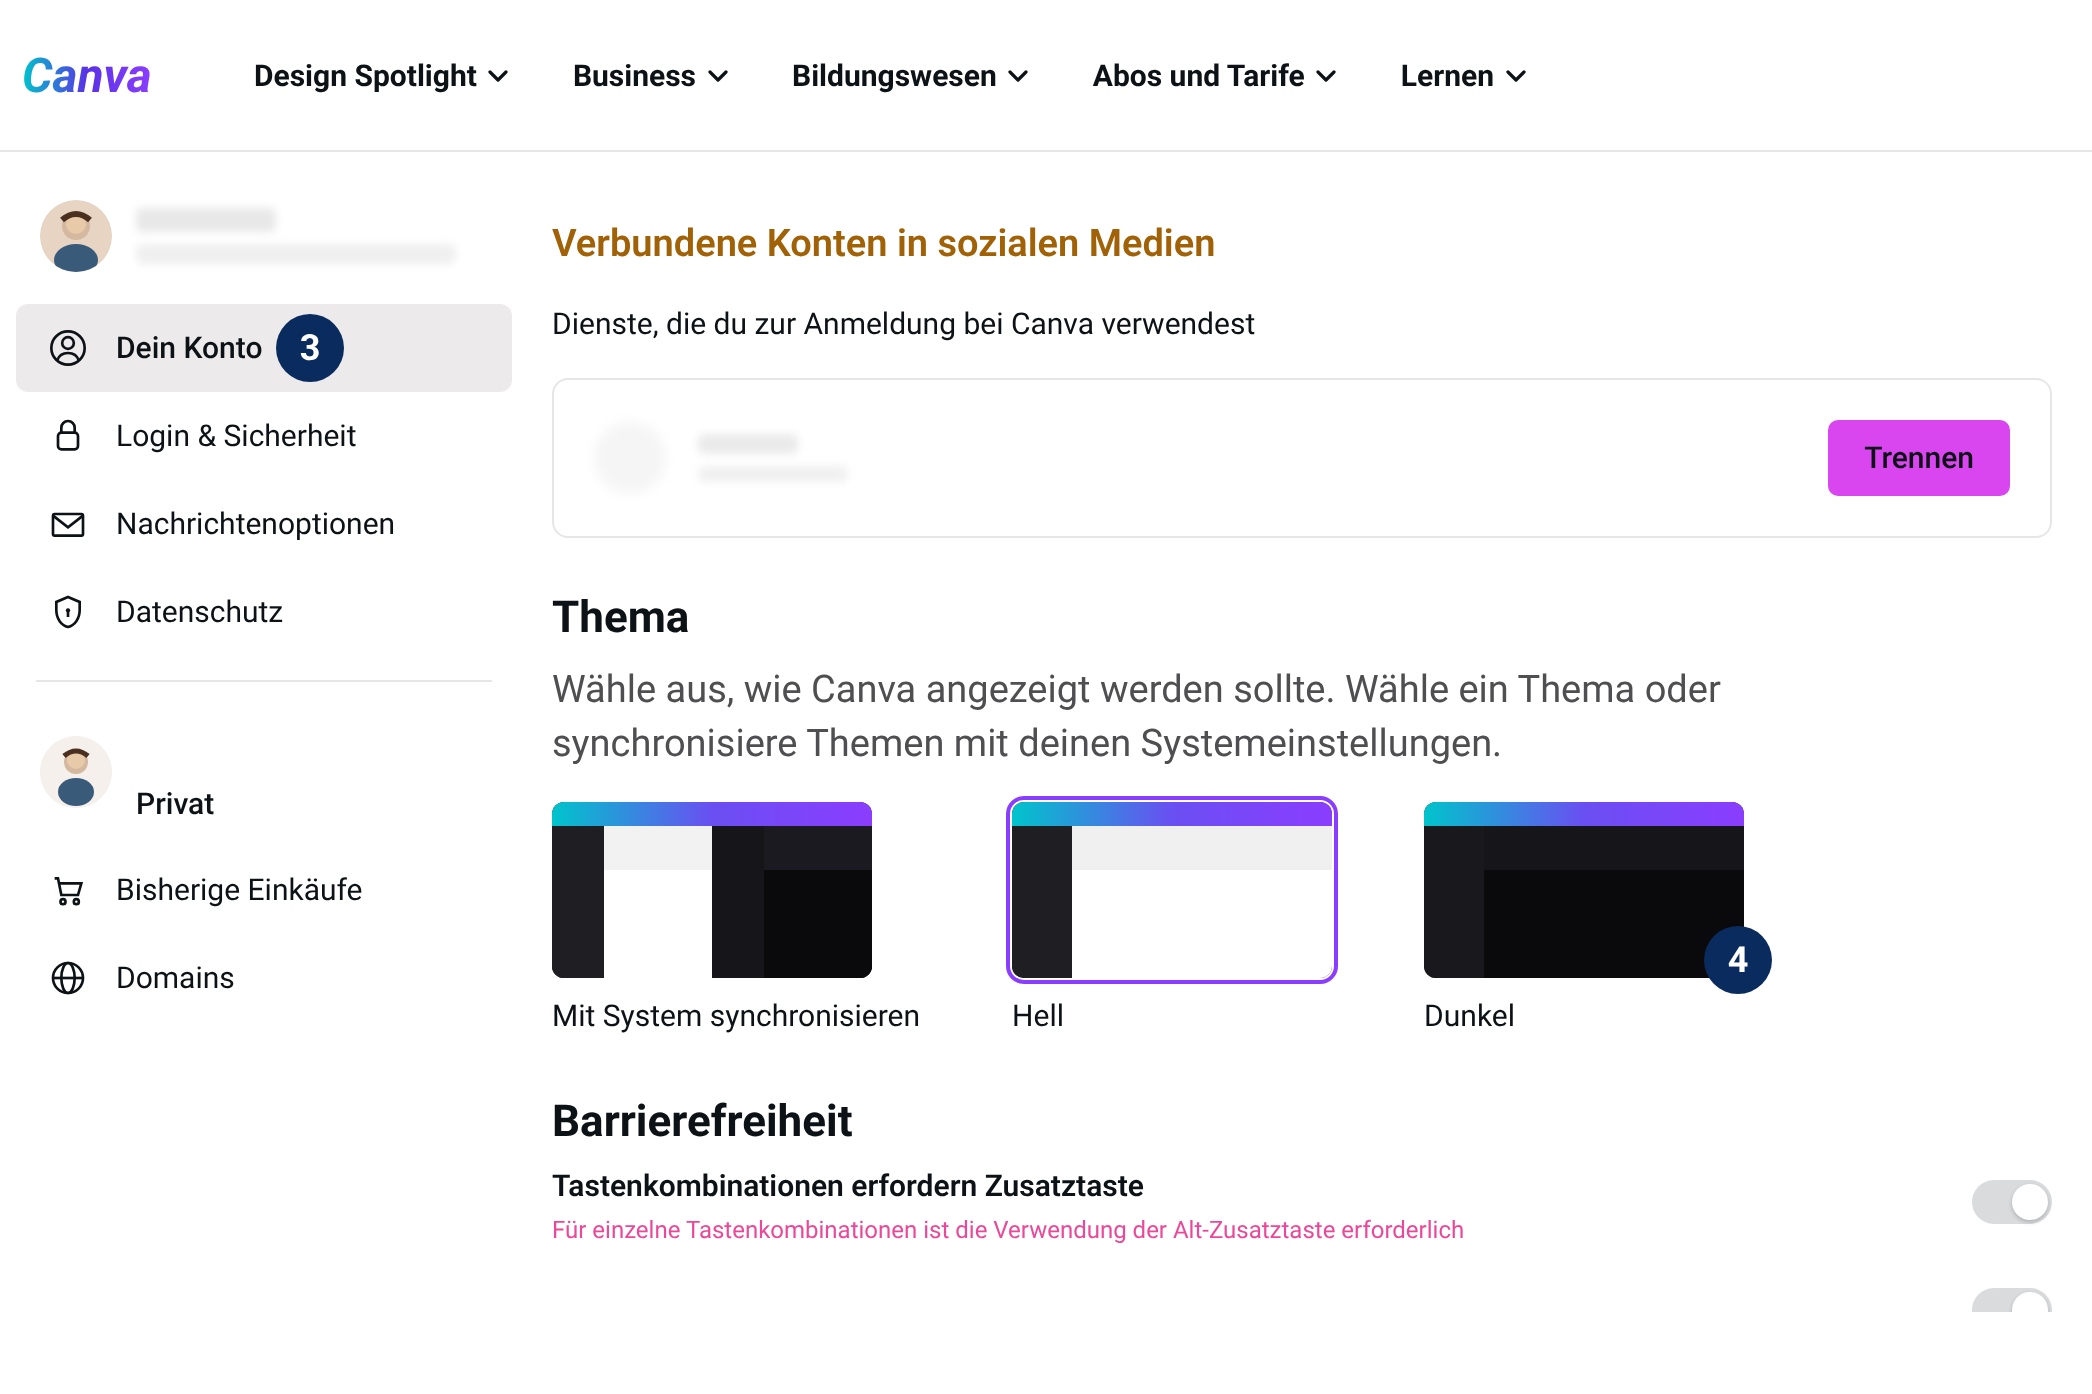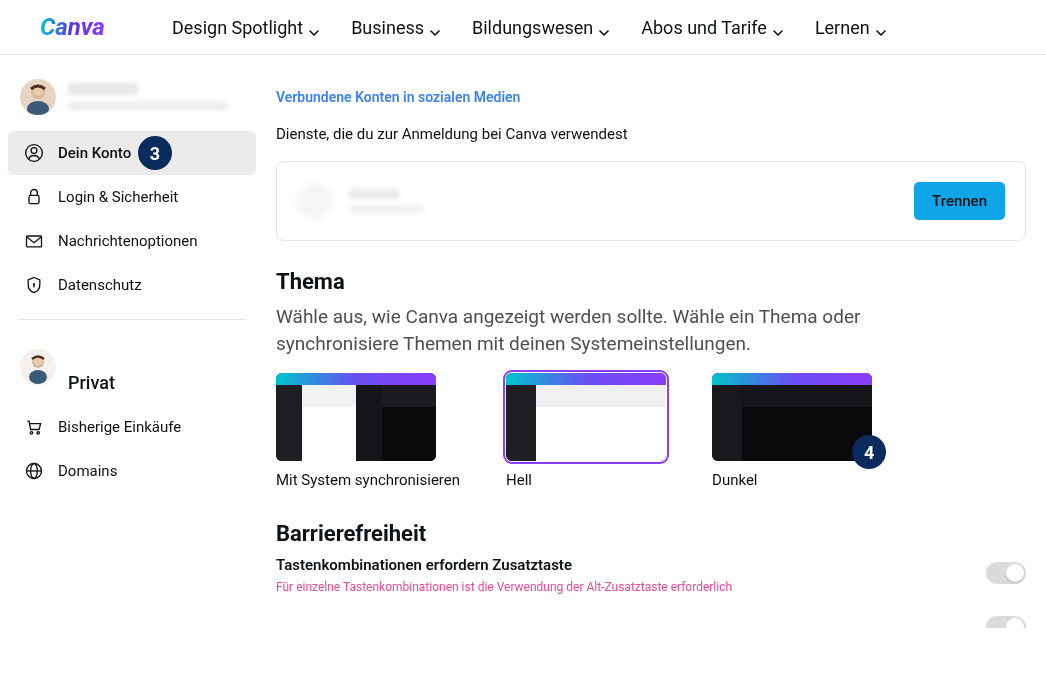--- a/index.html
+++ b/index.html
@@ -1,22 +1,22 @@
 <!DOCTYPE html>
 <html><head>
   <meta charset="utf-8">
   <style>
     * { box-sizing: border-box; margin: 0; padding: 0; font-family: -apple-system, BlinkMacSystemFont, "Segoe UI", Roboto, Helvetica, Arial, sans-serif; }
     body { background: #fff; color: #0d1216; width: 1046px; }
     
     
-    .header { display: flex; align-items: center; padding: 0 40px; height: 55px; border-bottom: 1px solid #e6e6e6; gap: 36px; }
+    .header { display: flex; align-items: center; padding: 0 11px; height: 76px; border-bottom: 1px solid #e6e6e6; gap: 20px; }
     .logo { display: flex; align-items: center; margin-right: 16px; }
     .nav { display: flex; gap: 32px; }
-    .nav-item { display: flex; align-items: flex-end; gap: 6px; font-size: 18px; color: #0d1216; cursor: pointer; font-weight: 400; }
+    .nav-item { display: flex; align-items: center; gap: 6px; font-size: 15px; color: #0d1216; cursor: pointer; font-weight: 700; }
     .chevron { width: 10px; height: 10px; }
     .chevron svg { width: 100%; height: 100%; display: block; }
     
     
     .content { display: flex; }
     .sidebar { width: 264px; padding: 16px 8px; flex-shrink: 0; }
     .main { flex: 1; padding: 24px 20px 40px 12px; }
     
     
     .user-block { display: flex; align-items: center; gap: 12px; padding: 8px 12px; margin-bottom: 8px; }
@@ -32,30 +32,30 @@
     .sidebar-icon svg { width: 20px; height: 20px; stroke: #0d1216; fill: none; stroke-width: 1.6; }
     
     .step-badge { position: absolute; width: 34px; height: 34px; border-radius: 50%; background: #0a2b5e; color: #fff; display: flex; align-items: center; justify-content: center; font-weight: 700; font-size: 18px; }
     
     .divider { height: 1px; background: #e6e6e6; margin: 12px 10px; }
     
     .team-block { display: flex; align-items: center; gap: 12px; padding: 8px 12px; margin-bottom: 4px; }
     .team-avatar { width: 36px; height: 36px; border-radius: 50%; background: #f5f0ec; display: flex; align-items: center; justify-content: center; overflow: hidden; flex-shrink: 0; }
     
     
-    .section-title { font-size: 14px; font-weight: 600; color: #3b82f6; margin-bottom: 20px; margin-top: 10px; }
+    .section-title { font-size: 19px; font-weight: 600; color: #a16207; margin-bottom: 20px; margin-top: 10px; }
     .section-sub { font-size: 15px; color: #0d1216; margin-bottom: 18px; }
     
     .connected-card { border: 1px solid #e6e6e6; border-radius: 8px; padding: 20px 20px; display: flex; align-items: center; justify-content: space-between; margin-bottom: 28px; }
     .service-info { display: flex; align-items: center; gap: 16px; }
     .service-icon { width: 36px; height: 36px; border-radius: 50%; background: #f5f5f5; filter: blur(3px); }
     .service-text-blur { }
     .blur-line1 { width: 50px; height: 10px; background: #eaeaea; border-radius: 3px; margin-bottom: 6px; filter: blur(2px); }
     .blur-line2 { width: 75px; height: 8px; background: #f0f0f0; border-radius: 3px; filter: blur(2px); }
-    .disconnect-btn { background: #0ea5e9; border: none; border-radius: 5px; padding: 10px 18px; font-size: 15px; cursor: pointer; color: #0d1216; font-weight: 500; }
+    .disconnect-btn { background: #d946ef; border: none; border-radius: 5px; padding: 10px 18px; font-size: 15px; cursor: pointer; color: #0d1216; font-weight: 500; }
     
     .h2 { font-size: 22px; font-weight: 700; margin-bottom: 10px; }
     .desc { font-size: 19px; color: #4f4f52; margin-bottom: 16px; line-height: 1.4; max-width: 700px; }
     
     .themes { display: flex; gap: 46px; margin-bottom: 32px; }
     .theme-option { cursor: pointer; position: relative; }
     .theme-tile { width: 160px; height: 88px; border-radius: 6px; overflow: hidden; margin-bottom: 10px; position: relative; background: #1a1a1a; }
     .theme-tile.selected { outline: 2px solid #8b3dff; outline-offset: 1px; }
     .theme-label { font-size: 15px; }
     
@@ -221,21 +221,21 @@
     <div class="team-block">
       <div class="team-avatar">
         <svg viewBox="0 0 36 36">
             <circle cx="18" cy="18" r="18" fill="#f5f0ec"></circle>
             <circle cx="18" cy="13" r="6" fill="#d4b89f"></circle>
             <ellipse cx="18" cy="28" rx="9" ry="7" fill="#3a5a7a"></ellipse>
             <circle cx="18" cy="12" r="4.5" fill="#e8c9a8"></circle>
             <path d="M12 10 Q18 5 24 10" stroke="#4a3020" stroke-width="2.5" fill="none"></path>
           </svg>
       </div>
-      <span style="font-size:18px;font-weight:500;margin-top:32px;">Privat</span>
+      <span style="font-size:15px;font-weight:500;margin-top:32px;">Privat</span>
     </div>
 
 
 
     <div class="sidebar-item">
       <span class="sidebar-icon">
         <svg viewBox="0 0 24 24">
             <path d="M4 5 L6 5 L8 15 L18 15 L20 8 L7 8"></path>
             <circle cx="9" cy="19" r="1.5"></circle>
             <circle cx="17" cy="19" r="1.5"></circle>

